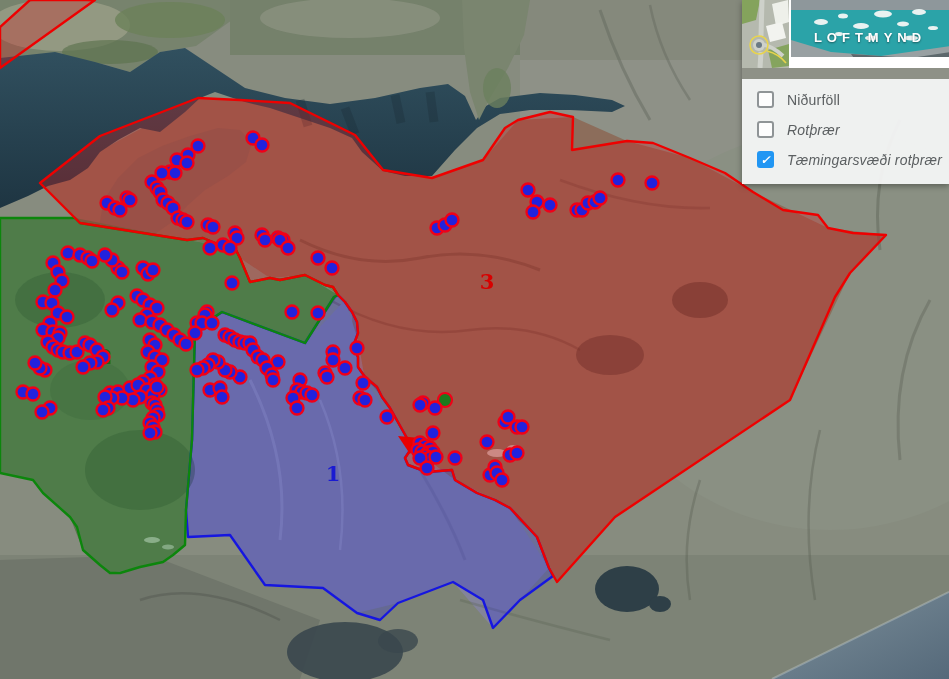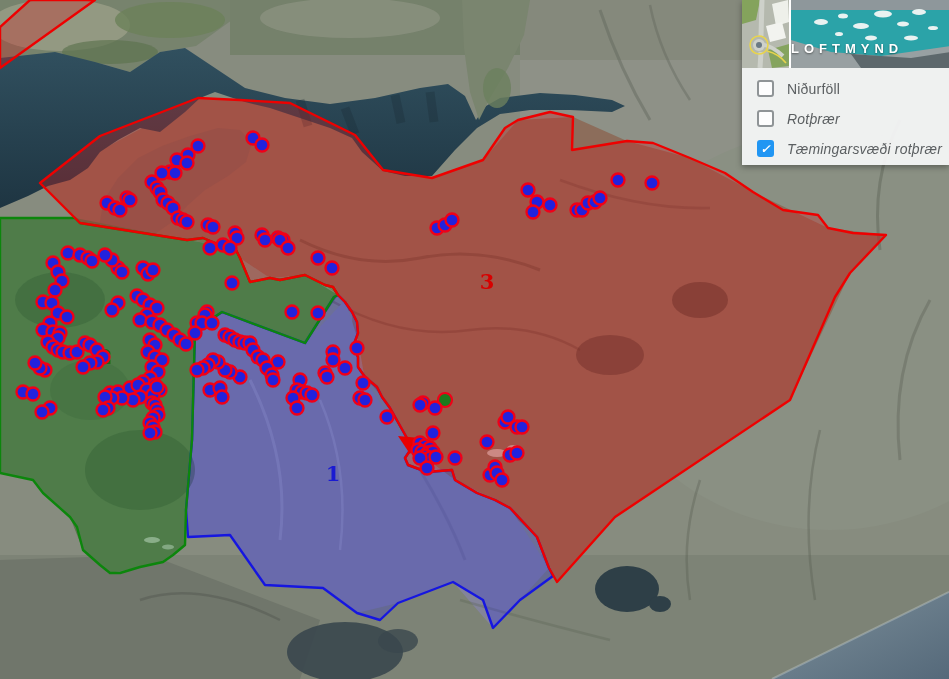--- a/index.html
+++ b/index.html
@@ -8,26 +8,26 @@
     position:relative;width:949px;height:679px;overflow:hidden;
     font-family:"Liberation Sans",sans-serif;background:#878c7f;
   }
   .stage svg{position:absolute;left:0;top:0;}
 
   
   .layers-widget{position:absolute;top:0;right:0;width:207px;z-index:30;
     box-shadow:0 2px 6px rgba(0,0,0,.35);}
   .thumbs{display:flex;height:68px;background:#ffffff;gap:2px;}
   .thumb-small{width:47px;height:68px;position:relative;overflow:hidden;cursor:pointer;}
-  .thumb-big{flex:1;height:68px;position:relative;overflow:hidden;cursor:pointer;
-    display:flex;align-items:flex-end;}
+  .thumb-big{flex:1;height:57px;position:relative;overflow:hidden;cursor:pointer;
+    display:flex;align-items:flex-end;justify-content:center;}
   .thumb-big .basemap-name{
     color:#fff;font-size:13px;font-weight:bold;letter-spacing:5px;
     margin-bottom:12px;text-shadow:0 1px 2px rgba(0,0,0,.45);user-select:none;}
-  .panel{background:rgba(245,247,247,.94);padding:12px 10px 8px 15px;}
+  .panel{background:rgba(245,247,247,.94);padding:12px 10px 16px 15px;margin-top:11px;}
   .layer-row{display:flex;align-items:center;gap:13px;cursor:pointer;}
   .layer-row + .layer-row{margin-top:13px;font-style:italic;}
   .cb{width:17px;height:17px;border:2px solid #8f9496;border-radius:3px;background:#fdfdfd;
     flex:0 0 auto;display:flex;align-items:center;justify-content:center;
     font-size:12px;line-height:1;color:#fff;font-weight:bold;}
   .cb.checked{border-color:transparent;}
   .layer-label{font-size:14px;color:#5b5f61;letter-spacing:.2px;white-space:nowrap;}
 </style>
 </head>
 <body>

